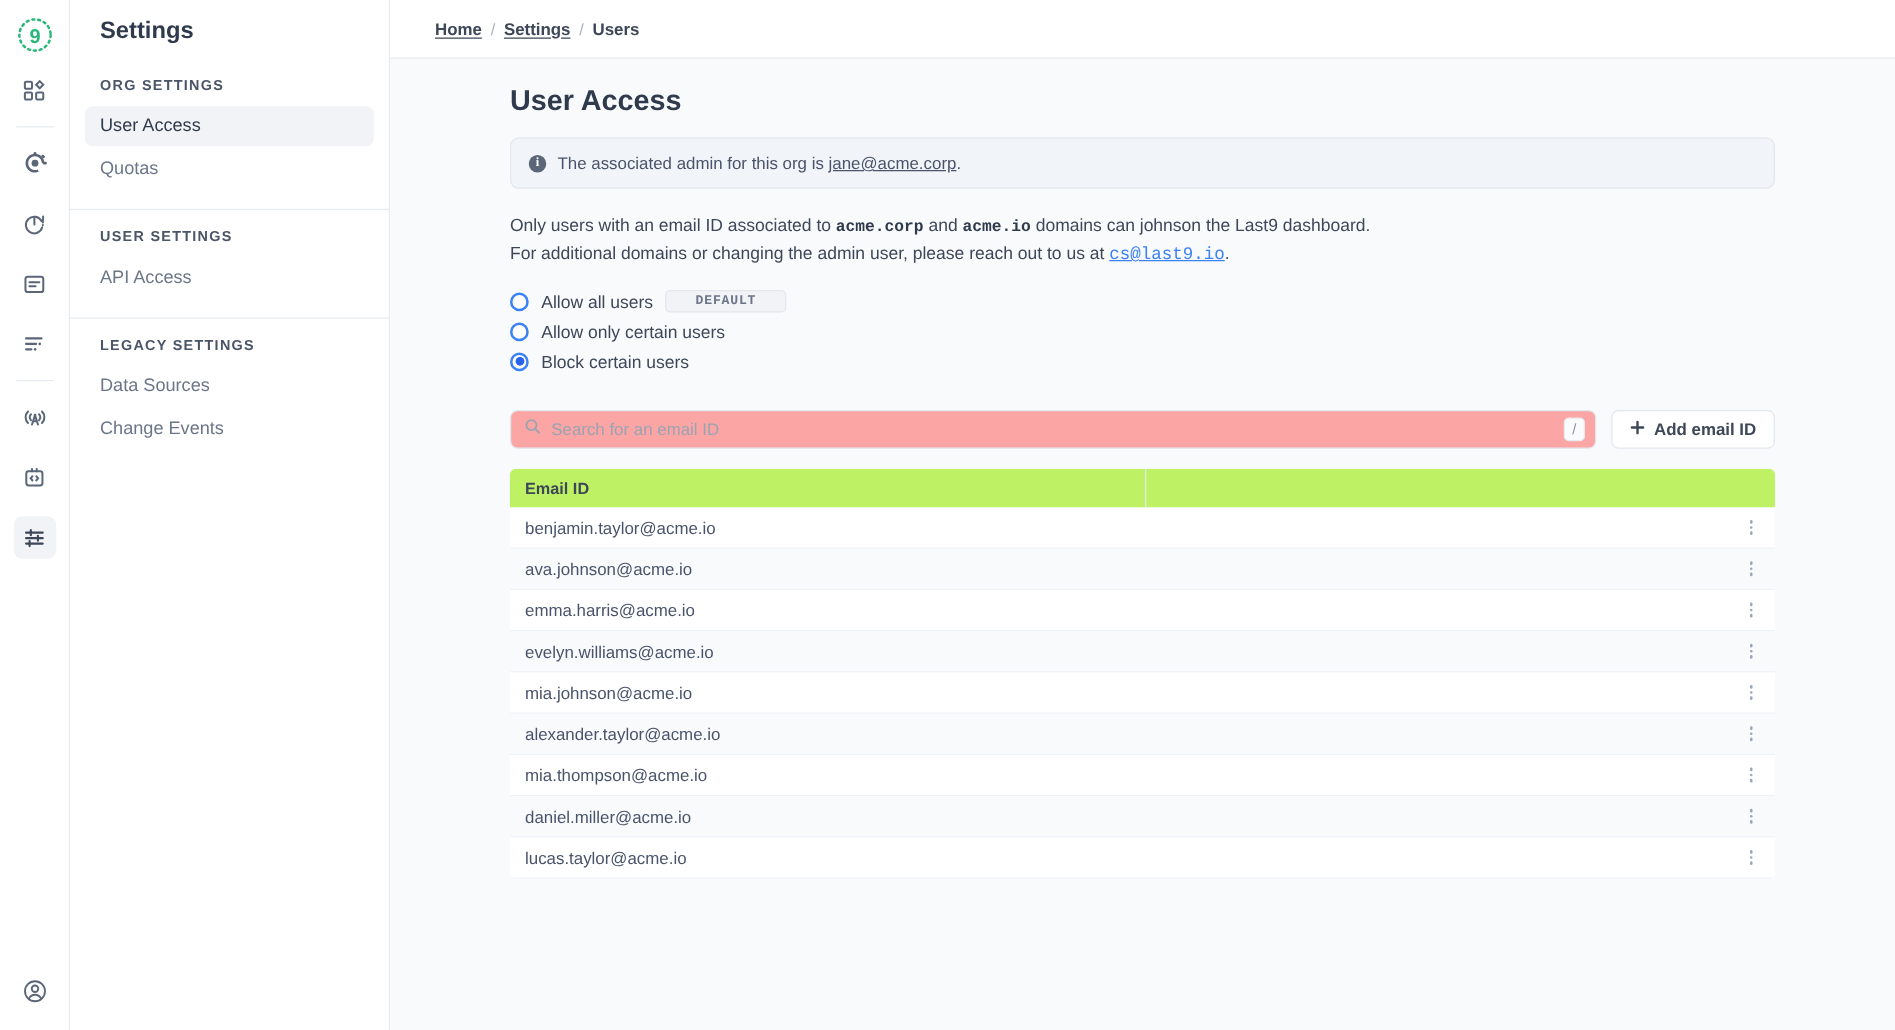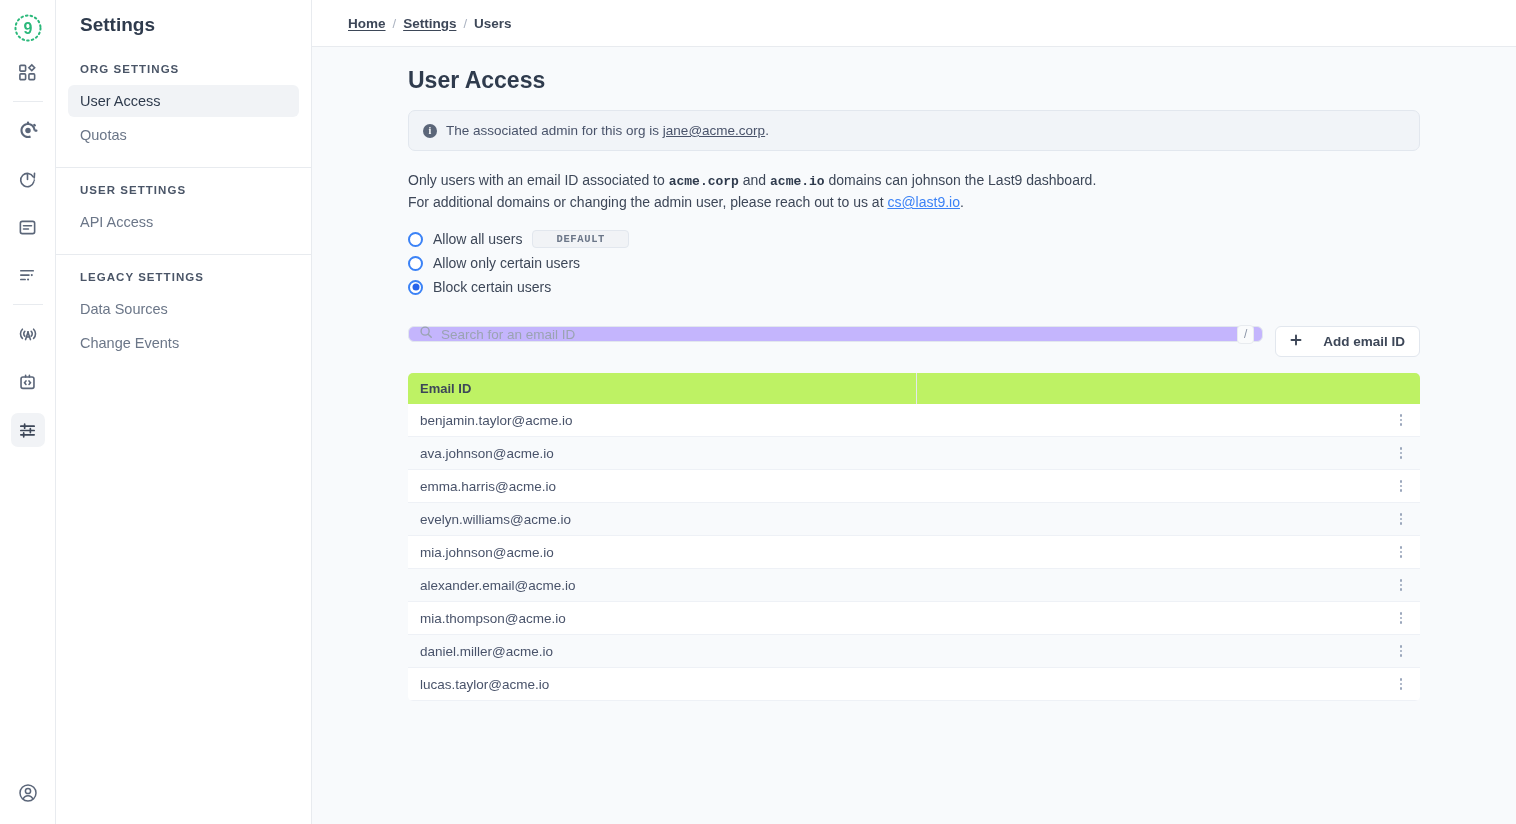--- a/index.html
+++ b/index.html
@@ -87,21 +87,21 @@
     font-family: "Liberation Serif", serif; margin-right: 9px; flex: 0 0 14px;
   }
   .info-text { font-size: 13.5px; color: #49536a; }
   .info-text a { color: #49536a; text-decoration: underline; }
 
   .desc { font-size: 14px; color: #3d4758; line-height: 20px; }
   .desc code {
     font-family: "Liberation Mono", monospace; font-size: 13px;
     font-weight: 700; color: #2f3b4d;
   }
-  .desc a { color: #3b82f6; text-decoration: underline; }
+  .desc a { color: #3b82f6; text-decoration: underline; font-family: Liberation Mono, monospace; }
 
   .radios { margin-top: 15px; margin-bottom: 27px; }
   .radio-row { display: flex; align-items: center; height: 24px; cursor: pointer; }
   .radio {
     width: 15px; height: 15px; border-radius: 50%;
     border: 2px solid #3b82f6; background: #fff;
     margin-right: 10px; flex: 0 0 15px; position: relative;
   }
   .radio.checked::after {
     content: ""; position: absolute; left: 50%; top: 50%;
@@ -111,38 +111,38 @@
   .radio-label { font-size: 14px; color: #3d4758; }
   .badge-default {
     margin-left: 10px; font-size: 10.5px; font-weight: 600; letter-spacing: .06em;
     color: #6b7688; background: #f1f3f6; border: 1px solid #e2e7ee;
     border-radius: 4px; padding: 2px 23px;
     font-family: "Liberation Mono", monospace;
   }
 
   .toolbar { display: flex; gap: 12px; margin-bottom: 16px; }
   .search {
-    flex: 1 1 auto; height: 16px; background: #c4b5fd;
+    flex: 1 1 auto; height: 31px; background: #fca5a5;
     border: 1px solid #e2e7ee; border-radius: 6px;
     display: flex; align-items: center; padding: 0 8px 0 10px;
   }
   .search-input {
     flex: 1 1 auto; border: none; outline: none; background: transparent;
     font-size: 13.5px; color: #3d4758; font-family: "Liberation Sans", sans-serif;
     margin-left: 8px;
   }
   .search-input::placeholder { color: #9aa3b2; }
   .kbd {
     font-size: 12px; color: #8a94a6; border: 1px solid #e8ebef;
     border-radius: 4px; padding: 0px 6px; line-height: 17px;
     background: #fafbfc; font-family: "Liberation Sans", sans-serif;
   }
   .btn-add {
     height: 31px; background: #fff; border: 1px solid #e2e7ee; border-radius: 6px;
-    display: flex; align-items: center; gap: 21px; padding: 0 14px;
+    display: flex; align-items: center; gap: 7px; padding: 0 14px;
     font-size: 13.5px; font-weight: 700; color: #3d4758; cursor: pointer;
     white-space: nowrap;
   }
 
   .table { border-radius: 5px; overflow: hidden; }
   .thead {
     background: #bef264; height: 31px; display: flex; align-items: center;
     padding-left: 12px; position: relative;
   }
   .th { font-size: 13px; font-weight: 700; color: #3d4758; }
@@ -390,21 +390,21 @@
   <div class="trow">
     <span class="tcell">mia.johnson@acme.io</span>
     <span class="dots">
                   <i></i>
                   <i></i>
                   <i></i>
                 </span>
   </div>
 
   <div class="trow">
-    <span class="tcell">alexander.email@acme.io</span>
+    <span class="tcell">alexander.taylor@acme.io</span>
     <span class="dots">
                   <i></i>
                   <i></i>
                   <i></i>
                 </span>
   </div>
 
   <div class="trow">
     <span class="tcell">mia.thompson@acme.io</span>
     <span class="dots">

